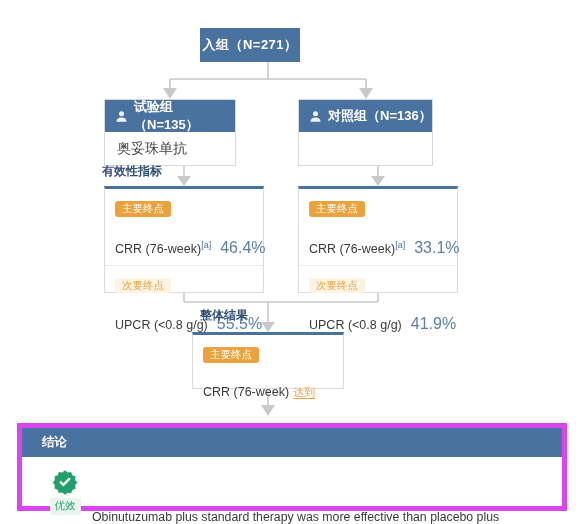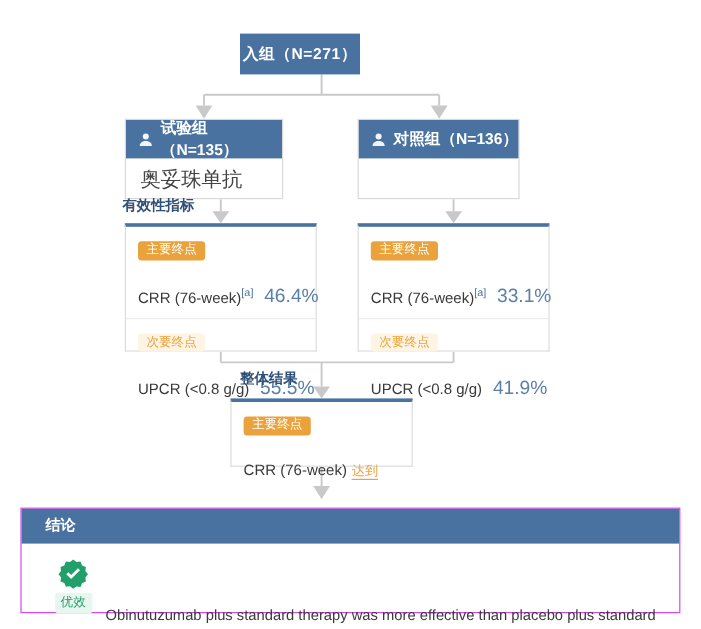--- a/index.html
+++ b/index.html
@@ -61,21 +61,21 @@
     display: flex;
     align-items: center;
     padding-left: 10px;
     box-sizing: border-box;
   }
   .group-card .gbody {
     height: 34px;
     display: flex;
     align-items: center;
     padding-left: 12px;
-    font-size: 17px;
+    font-size: 14px;
     color: #444;
     box-sizing: border-box;
   }
   .usr-icon {
     width: 13px; height: 13px;
     margin-right: 6px;
     flex: 0 0 auto;
     display: inline-block;
   }
   .usr-icon svg { display: block; }
@@ -148,21 +148,21 @@
     font-size: 11px;
     border-bottom: 1px solid #eaa23c;
   }
 
   
   #concl {
     position: absolute;
     left: 17px; top: 423px;
     width: 550px; height: 88px;
     background: #ffffff;
-    border: 1px solid #d946ef;
+    border: 5px solid #d946ef;
     box-sizing: border-box;
   }
   #concl .chdr {
     height: 29px;
     background: #4a72a0;
     color: #ffffff;
     font-size: 12.5px;
     font-weight: bold;
     display: flex;
     align-items: center;

